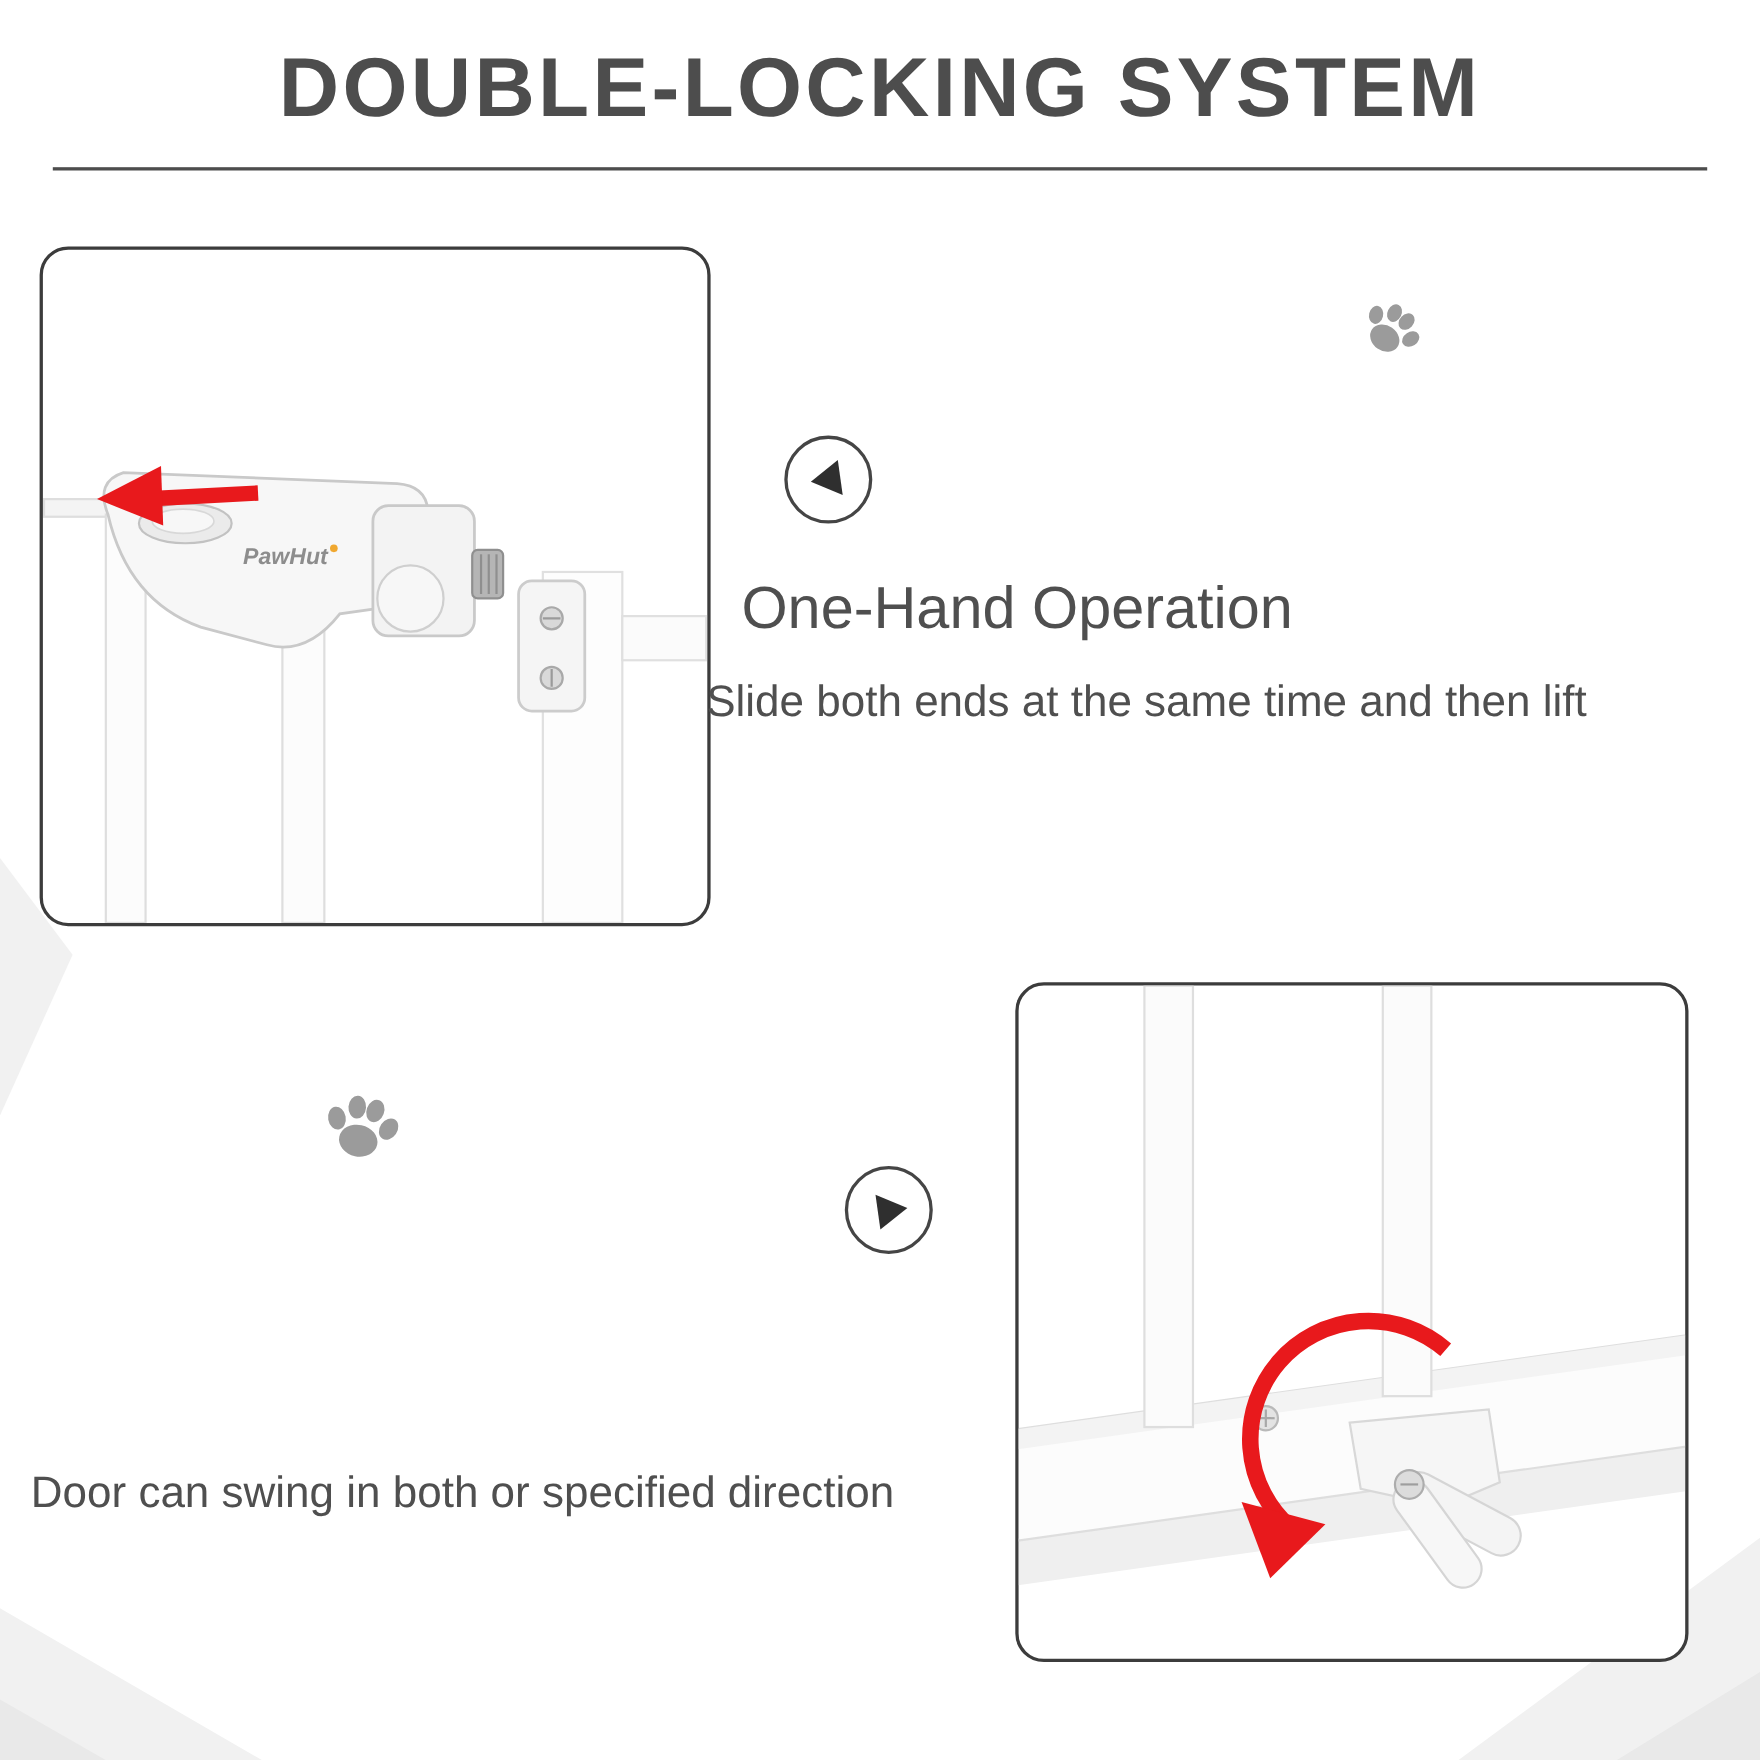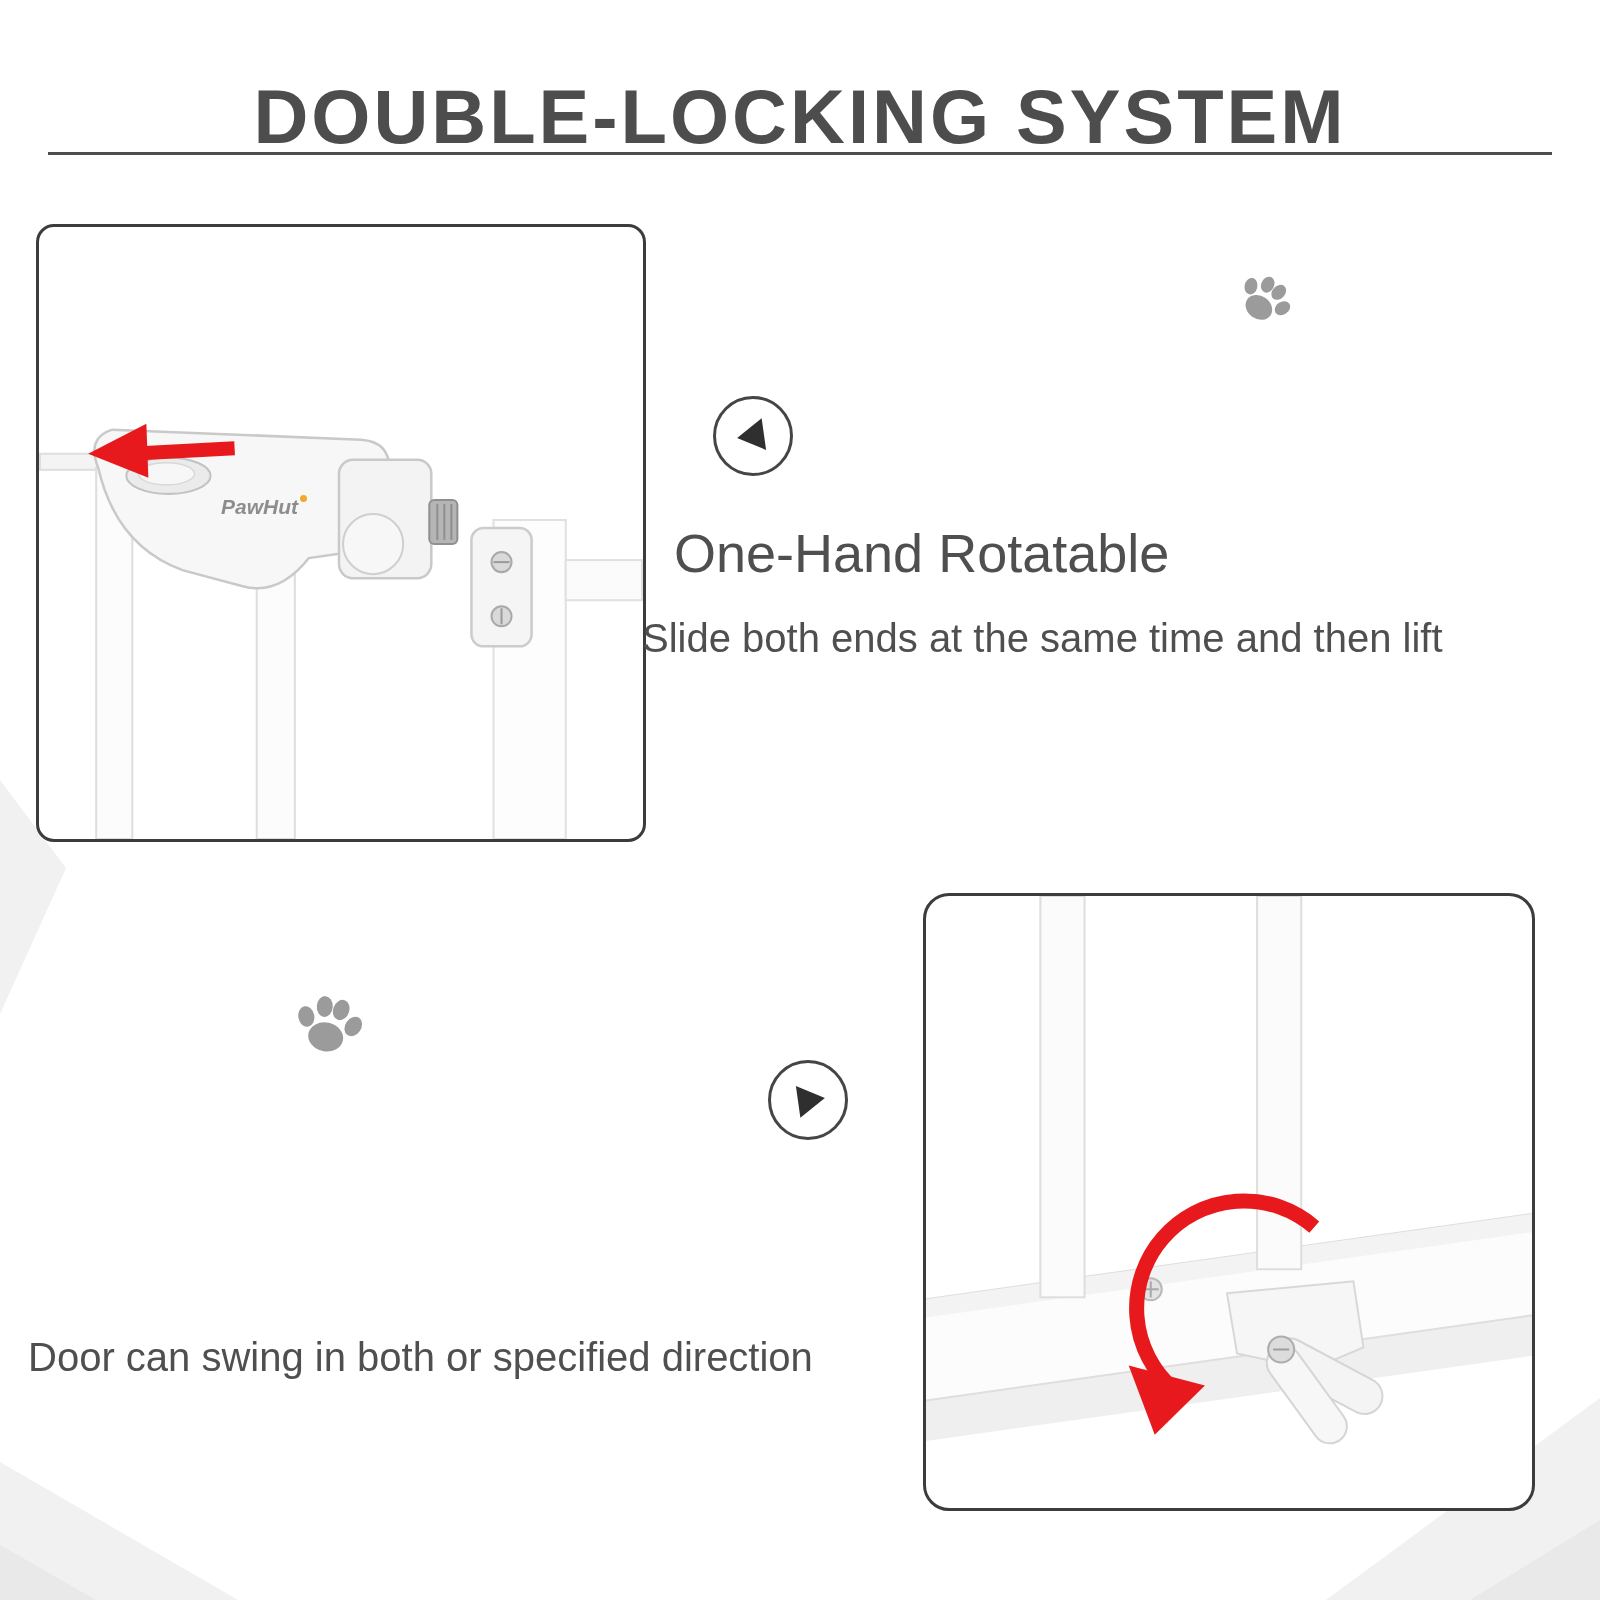--- a/index.html
+++ b/index.html
@@ -4,29 +4,29 @@
 <style>
   html,body{margin:0;padding:0;background:#ffffff;}
   .canvas{
     position:relative;width:1600px;height:1600px;background:#ffffff;overflow:hidden;
     font-family:"Liberation Sans","DejaVu Sans",sans-serif;color:#4f4f4f;
   }
   .abs{position:absolute;}
   .bg-shapes{left:0;top:0;width:1600px;height:1600px;z-index:0;}
   .page-title{
     top:36px;left:0;width:1600px;text-align:center;
-    font-size:76px;font-weight:700;letter-spacing:3px;color:#4d4d4d;z-index:2;margin-top:37px;
+    font-size:76px;font-weight:700;letter-spacing:3px;color:#4d4d4d;z-index:2;
   }
   .title-divider{
     top:152px;left:48px;width:1504px;height:3px;background:#4d4d4d;z-index:2;
   }
   .photo-panel{
     border:3px solid #3c3c3c;border-radius:26px;background:#ffffff;overflow:hidden;z-index:2;
   }
-  .panel-1{left:36px;top:224px;width:604px;height:612px;border-radius:18px;}
+  .panel-1{left:36px;top:224px;width:604px;height:612px;}
   .panel-2{left:923px;top:893px;width:606px;height:612px;}
   .photo-panel svg{position:absolute;left:0;top:0;width:100%;height:100%;}
   .marker-circle{
     width:74px;height:74px;border:3px solid #454545;border-radius:50%;
     display:flex;align-items:center;justify-content:center;background:#ffffff;z-index:2;
   }
   .tri-left{
     width:0;height:0;border-top:16px solid transparent;border-bottom:16px solid transparent;
     border-right:27px solid #2f2f2f;transform:rotate(-8deg);margin-right:6px;
   }
@@ -99,21 +99,21 @@
       <rect x="524" y="332" width="76" height="40" fill="#fbfbfb" stroke="#e0e0e0" stroke-width="2"></rect>
     </svg>
     <div class="abs brand-logo" style="left:182px;top:268px;">
       <span>PawHut</span><span class="paw-dot"></span>
     </div>
   </div>
 
   <div class="abs marker-circle" style="left:713px;top:396px;">
     <span class="tri-left"></span>
   </div>
-  <div class="abs feature-heading" style="left:674px;top:522px;">One-Hand Rotatable</div>
+  <div class="abs feature-heading" style="left:674px;top:522px;">One-Hand Operation</div>
   <div class="abs feature-desc" style="left:642px;top:616px;">Slide both ends at the same time and then lift</div>
 
   <svg class="abs paw" style="left:1232px;top:268px;width:64px;height:64px;transform:rotate(35deg);" viewBox="0 0 100 100">
     <g fill="#9b9b9b">
       <ellipse cx="50" cy="64" rx="22" ry="18"></ellipse>
       <ellipse cx="21" cy="44" rx="10" ry="13" transform="rotate(-22 21 44)"></ellipse>
       <ellipse cx="41" cy="27" rx="10" ry="13" transform="rotate(-8 41 27)"></ellipse>
       <ellipse cx="62" cy="27" rx="10" ry="13" transform="rotate(8 62 27)"></ellipse>
       <ellipse cx="81" cy="44" rx="10" ry="13" transform="rotate(22 81 44)"></ellipse>
     </g>

